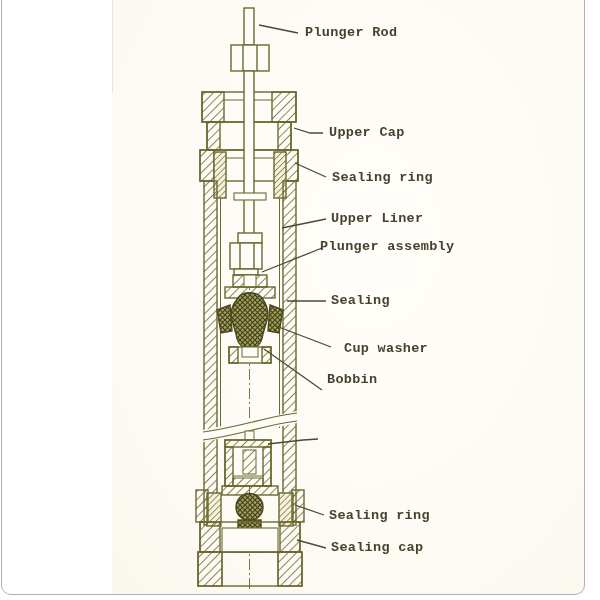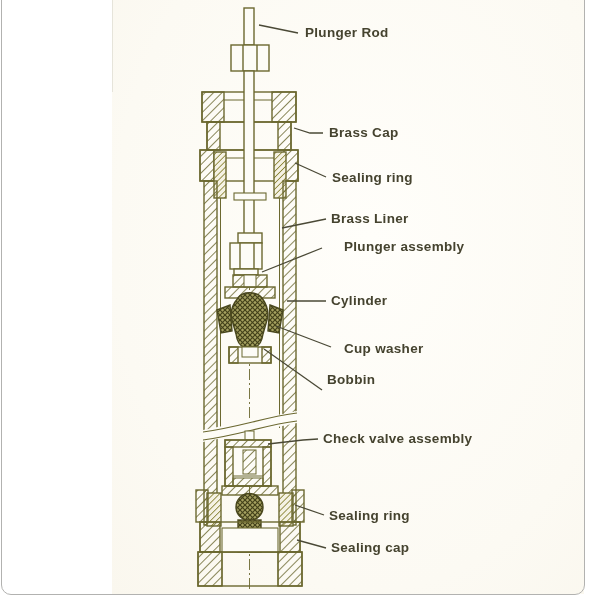--- a/index.html
+++ b/index.html
@@ -1,17 +1,17 @@
 <!DOCTYPE html>
 <html><head>
 <meta charset="utf-8">
 <style>
   html,body{margin:0;padding:0;background:#ffffff;}
   #stage{position:relative;width:600px;height:600px;overflow:hidden;background:#ffffff;
-         font-family:Liberation Sans, sans-serif;}
+         font-family:Liberation Mono, monospace;}
   #paper{position:absolute;left:112px;top:0;width:472px;height:594px;
          background:radial-gradient(ellipse at 55% 40%, #fffefa 0%, #fcfaf3 70%, #faf7ee 100%);}
   #frame{position:absolute;left:1px;top:-12px;width:582px;height:605px;
          border:1.5px solid #b2b2b0;border-radius:10px;pointer-events:none;}
   #scan-edge{position:absolute;left:112px;top:0;width:1px;height:92px;background:#e6e4da;}
   svg{position:absolute;left:0;top:0;}
   .label{position:absolute;font-size:13.5px;line-height:16px;letter-spacing:.3px;
          color:#45432f;white-space:nowrap;font-weight:bold;}
 </style>
 </head>
@@ -149,25 +149,24 @@
         <line x1="276" y1="326" x2="331" y2="347"></line>
         <line x1="264" y1="349" x2="322" y2="390"></line>
         <polyline points="268,444 303,440 318,439"></polyline>
         <line x1="295" y1="505" x2="324" y2="515"></line>
         <line x1="297" y1="540" x2="326" y2="548"></line>
       </g>
     </g>
   </svg>
 
   <div class="label" style="left:305px;top:25px">Plunger Rod</div>
-  <div class="label" style="left:329px;top:125px">Brass Cap</div>
+  <div class="label" style="left:329px;top:125px">Upper Cap</div>
   <div class="label" style="left:332px;top:170px">Sealing ring</div>
-  <div class="label" style="left:331px;top:211px">Brass Liner</div>
-  <div class="label" style="left:344px;top:239px">Plunger assembly</div>
-  <div class="label" style="left:331px;top:293px">Cylinder</div>
+  <div class="label" style="left:331px;top:211px">Upper Liner</div>
+  <div class="label" style="left:320px;top:239px">Plunger assembly</div>
+  <div class="label" style="left:331px;top:293px">Sealing</div>
   <div class="label" style="left:344px;top:341px">Cup washer</div>
   <div class="label" style="left:327px;top:372px">Bobbin</div>
-  <div class="label" style="left:323px;top:431px">Check valve assembly</div>
   <div class="label" style="left:329px;top:508px">Sealing ring</div>
   <div class="label" style="left:331px;top:540px">Sealing cap</div>
 
   <div id="frame"></div>
 </div>
 
 </body></html>

